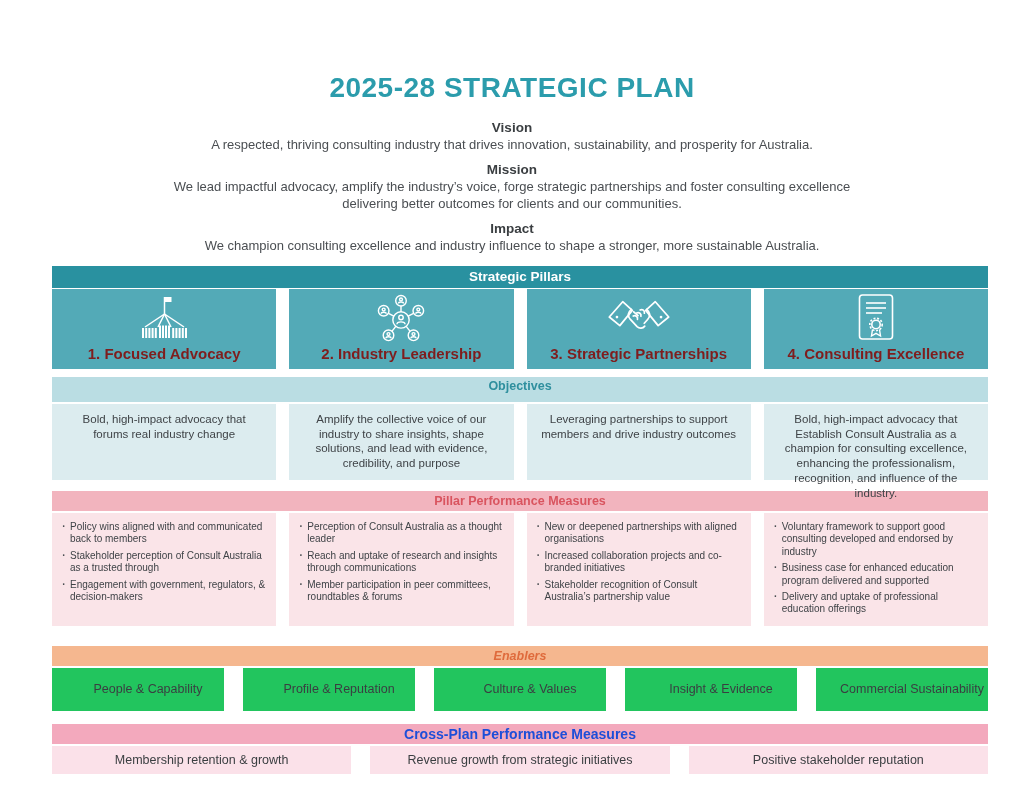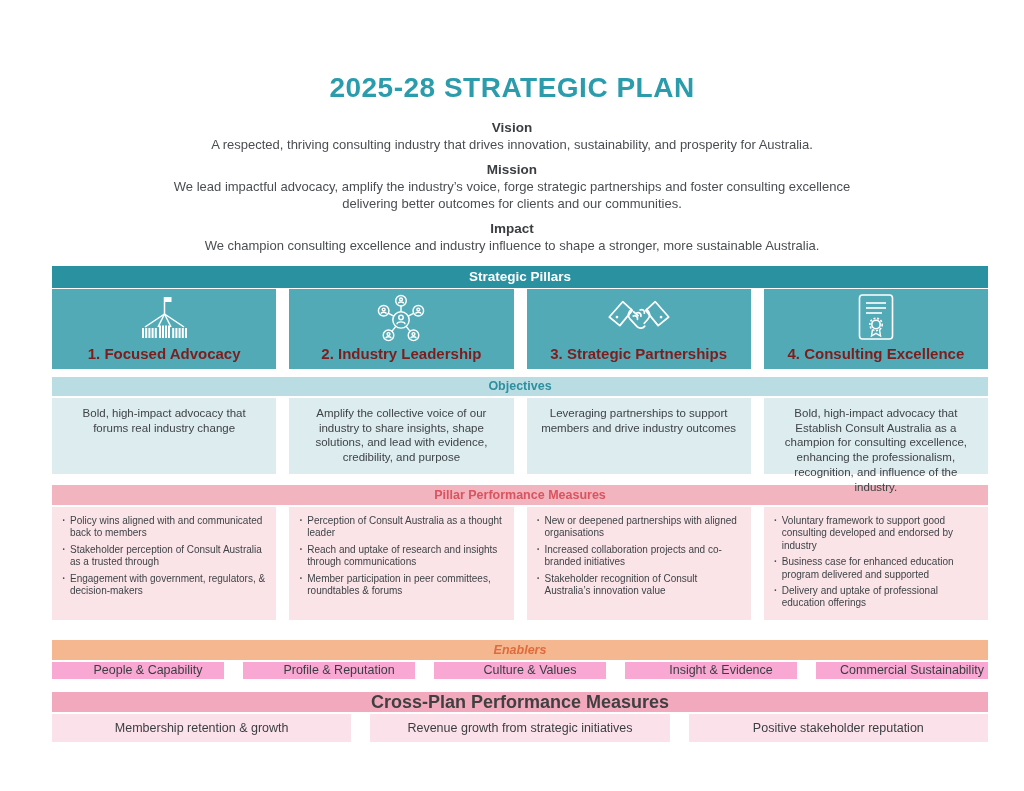--- a/index.html
+++ b/index.html
@@ -28,24 +28,24 @@
     font-size: 13px; color: #4a4e52; line-height: 1.25;
     max-width: 720px; margin: 0 auto;
   }
 
   .plan { margin: 12px 36px 0 52px; width: 936px; }
 
   .band {
     width: 100%; text-align: center; font-weight: bold;
   }
   .band-pillars { background: #2991a0; color: #ffffff; font-size: 13.5px; height: 22px; line-height: 22px; }
-  .band-obj    { background: #badde3; color: #2e8f9e; font-size: 12.5px; height: 19px; line-height: 19px; margin-top: 1px; }
+  .band-obj    { background: #badde3; color: #2e8f9e; font-size: 12.5px; height: 25px; line-height: 19px; margin-top: 1px; }
   .band-pm     { background: #f2b4be; color: #d9545f; font-size: 12.5px; height: 20px; line-height: 20px; }
   .band-en     { background: #f5b78f; color: #df6b3c; font-size: 12.5px; height: 20px; line-height: 20px; font-style: italic; }
-  .band-cp     { background: #f3a9bd; color: #404040; font-size: 18px; height: 20px; line-height: 20px; }
+  .band-cp     { background: #f3a9bd; color: #1d4ed8; font-size: 14px; height: 20px; line-height: 20px; }
 
   .row { display: flex; gap: 13px; }
   .row > div { flex: 1 1 0; }
 
   .pillars-row { margin-top: 1px; }
   .pillar-card {
     background: #53aab7; height: 80px; position: relative;
     display: flex; flex-direction: column; align-items: center; justify-content: flex-end;
   }
   .pillar-icon { position: absolute; top: 4px; left: 0; right: 0; height: 50px;
@@ -64,21 +64,21 @@
     background: #fae4e8; min-height: 98px; padding: 8px 8px 6px 6px;
     font-size: 10px; line-height: 1.24; color: #3f4347;
   }
   .bullet { display: flex; margin-bottom: 4px; }
   .bullet .marker { width: 12px; flex: 0 0 12px; text-align: center; color: #4a4e52; }
   .bullet .marker::before { content: "·"; font-weight: bold; }
 
   .en-section { margin-top: 20px; }
   .en-row { margin-top: 2px; gap: 19px; }
   .en-cell {
-    background: #f9a8d4; height: 17px;
+    background: #22c55e; height: 43px;
     display: flex; align-items: center; justify-content: center;
     font-size: 12.5px; color: #3a3e41; padding-left: 20px;
   }
 
   .cp-section { margin-top: 13px; }
   .cp-row { margin-top: 2px; gap: 19px; }
   .cp-cell {
     background: #fbe1e9; height: 28px;
     display: flex; align-items: center; justify-content: center;
     font-size: 12.5px; color: #3a3e41;
@@ -254,21 +254,21 @@
           <div class="bullet">
               <span class="marker"></span>
               <span>New or deepened partnerships with aligned organisations</span>
             </div>
           <div class="bullet">
               <span class="marker"></span>
               <span>Increased collaboration projects and co-branded initiatives</span>
             </div>
           <div class="bullet">
               <span class="marker"></span>
-              <span>Stakeholder recognition of Consult Australia’s innovation value</span>
+              <span>Stakeholder recognition of Consult Australia’s partnership value</span>
             </div>
         </div>
         <div class="pm-cell">
           <div class="bullet">
               <span class="marker"></span>
               <span>Voluntary framework to support good consulting developed and endorsed by industry</span>
             </div>
           <div class="bullet">
               <span class="marker"></span>
               <span>Business case for enhanced education program delivered and supported</span>

